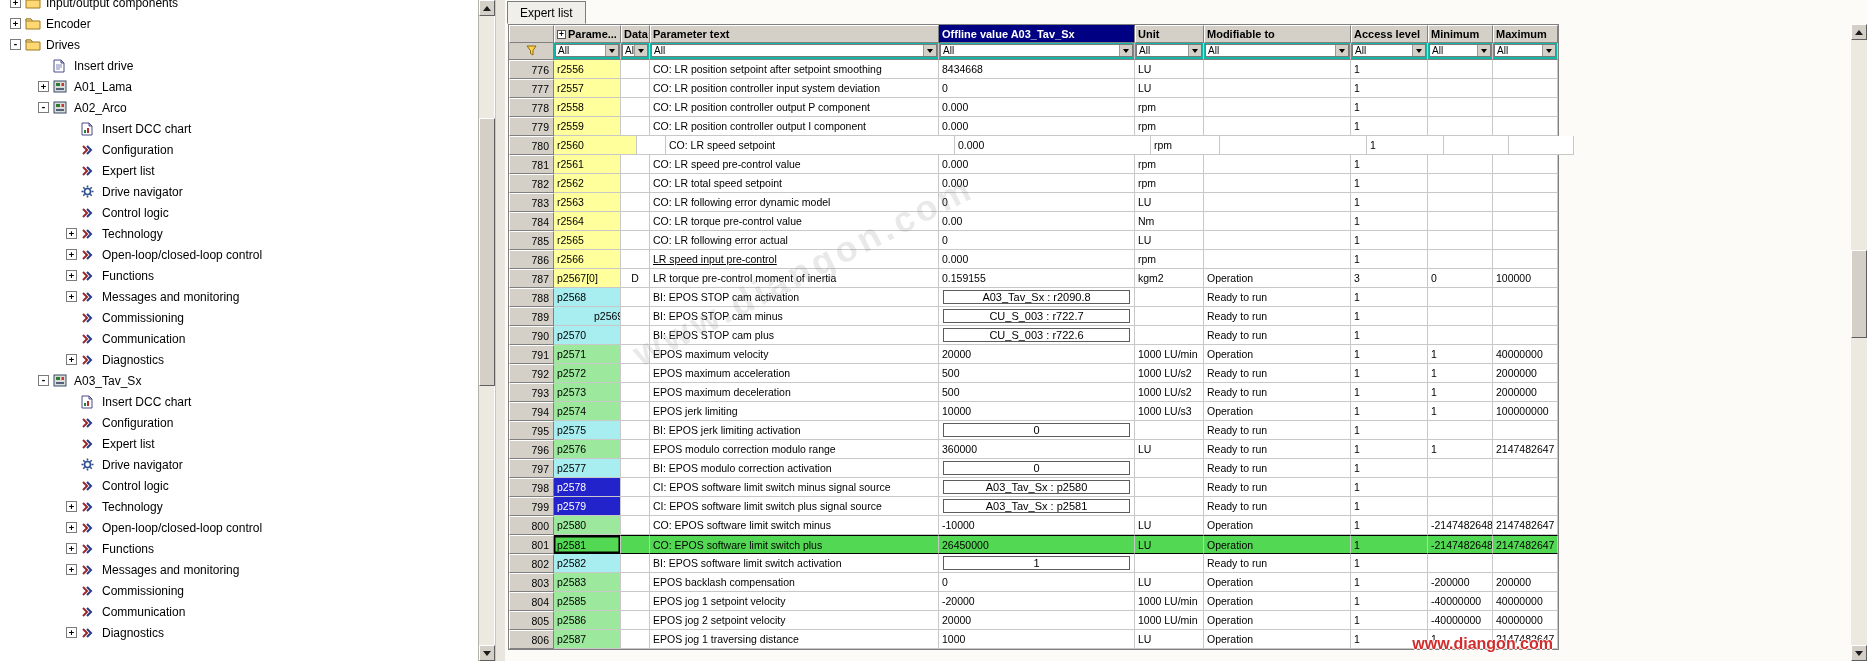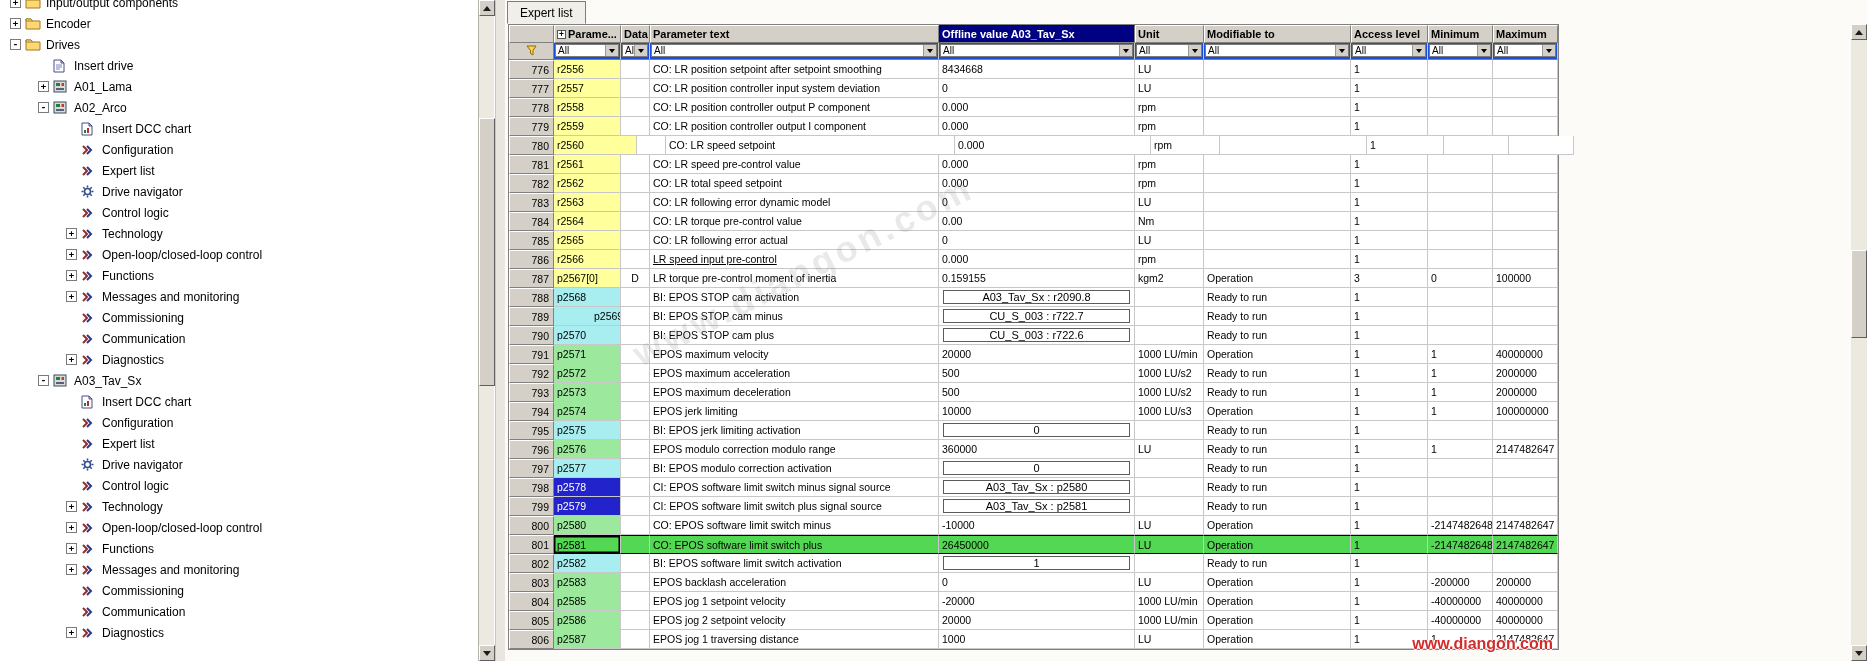--- a/index.html
+++ b/index.html
@@ -41,21 +41,21 @@
   .hrow { display:flex; height:18px; }
   .hcell { background:#d4d0c8; border-top:1px solid #fff; border-left:1px solid #fff;
            border-right:1px solid #808080; border-bottom:1px solid #808080;
            font-size:11px; font-weight:bold; padding:0 2px; white-space:nowrap; overflow:hidden;
            display:flex; align-items:center; flex:none; }
   .hcell.hl { background:#000082; color:#fff; border-top-color:#000082; border-left-color:#000082; }
   .plusbox { width:9px; height:9px; border:1px solid #555; background:#fff; margin-right:2px; flex:none;
              display:flex; align-items:center; justify-content:center; font:bold 8px/8px "DejaVu Sans Mono", monospace; }
 
   .frow { display:flex; height:17px; }
-  .fcell { background:#1d4ed8; border-right:1px solid #c8c8c8; border-bottom:1px solid #808080; padding:1px; flex:none; }
+  .fcell { background:#14b8a6; border-right:1px solid #c8c8c8; border-bottom:1px solid #808080; padding:1px; flex:none; }
   .fcell.fnum { background:#d4d0c8; border-right:1px solid #808080; display:flex; align-items:center; justify-content:center; }
   .combo { height:13px; border:1px solid #7a7a7a; background:#fff; display:flex; align-items:stretch; }
   .combo-text { flex:1; font-size:10px; line-height:11px; padding:0 2px; overflow:hidden; }
   .combo-btn { width:13px; background:#d4d0c8; border-left:1px solid #9a9a9a; display:flex; align-items:center; justify-content:center; flex:none; }
   .combo-btn::after { content:""; width:0; height:0; border:3px solid transparent; border-top:4px solid #000; margin-top:4px; }
 
   .grow { display:flex; height:19px; }
   .cell { border-right:1px solid #c8c8c8; border-bottom:1px solid #c8c8c8; font-size:10.5px;
           padding:3px 3px 0; overflow:hidden; white-space:nowrap; flex:none; background:#fff; }
   .cell.num { background:#d4d0c8; text-align:right; padding-right:4px; font-size:10.5px;
@@ -860,21 +860,21 @@
           <div class="cell" style="width: 69px;"></div>
           <div class="cell" style="width: 147px;">Ready to run</div>
           <div class="cell" style="width: 77px;">1</div>
           <div class="cell" style="width: 65px;"></div>
           <div class="cell" style="width: 65px;"></div>
         </div>
         <div class="grow">
           <div class="cell num" style="width: 45px;">803</div>
           <div class="cell param pc-g" style="width: 67px;">p2583</div>
           <div class="cell datacol" style="width: 29px;"></div>
-          <div class="cell ptext" style="width: 289px;">EPOS backlash acceleration</div>
+          <div class="cell ptext" style="width: 289px;">EPOS backlash compensation</div>
           <div class="cell vcell" style="width: 196px;">0</div>
           <div class="cell" style="width: 69px;">LU</div>
           <div class="cell" style="width: 147px;">Operation</div>
           <div class="cell" style="width: 77px;">1</div>
           <div class="cell" style="width: 65px;">-200000</div>
           <div class="cell" style="width: 65px;">200000</div>
         </div>
         <div class="grow">
           <div class="cell num" style="width: 45px;">804</div>
           <div class="cell param pc-g" style="width: 67px;">p2585</div>

